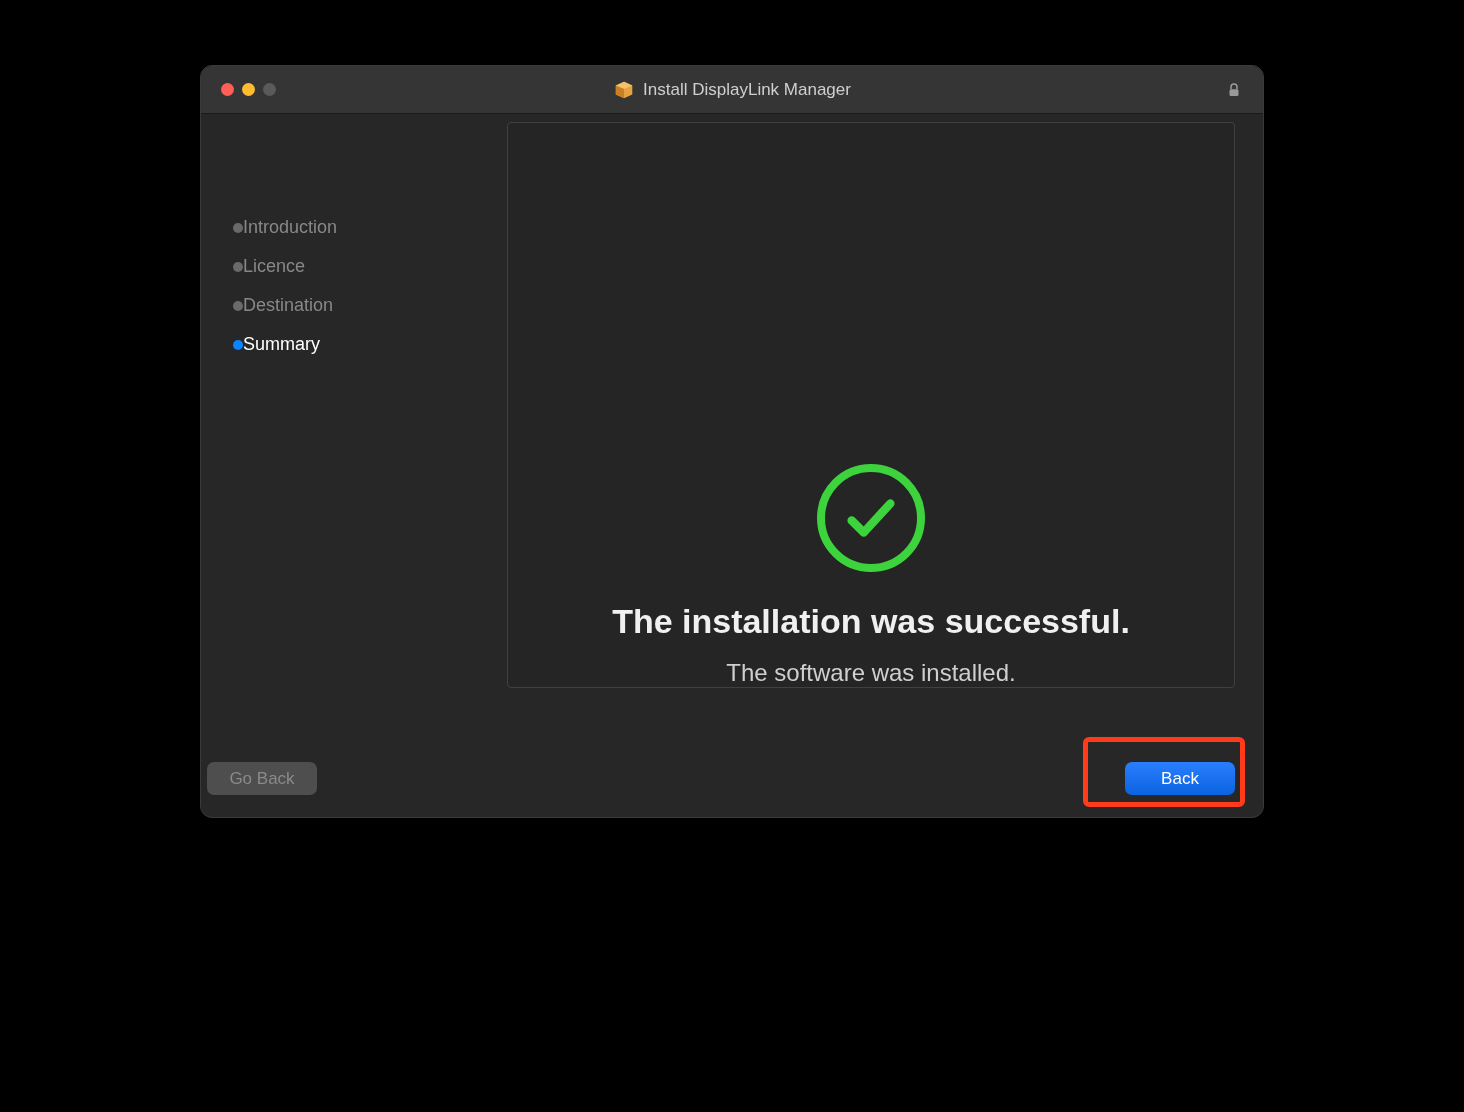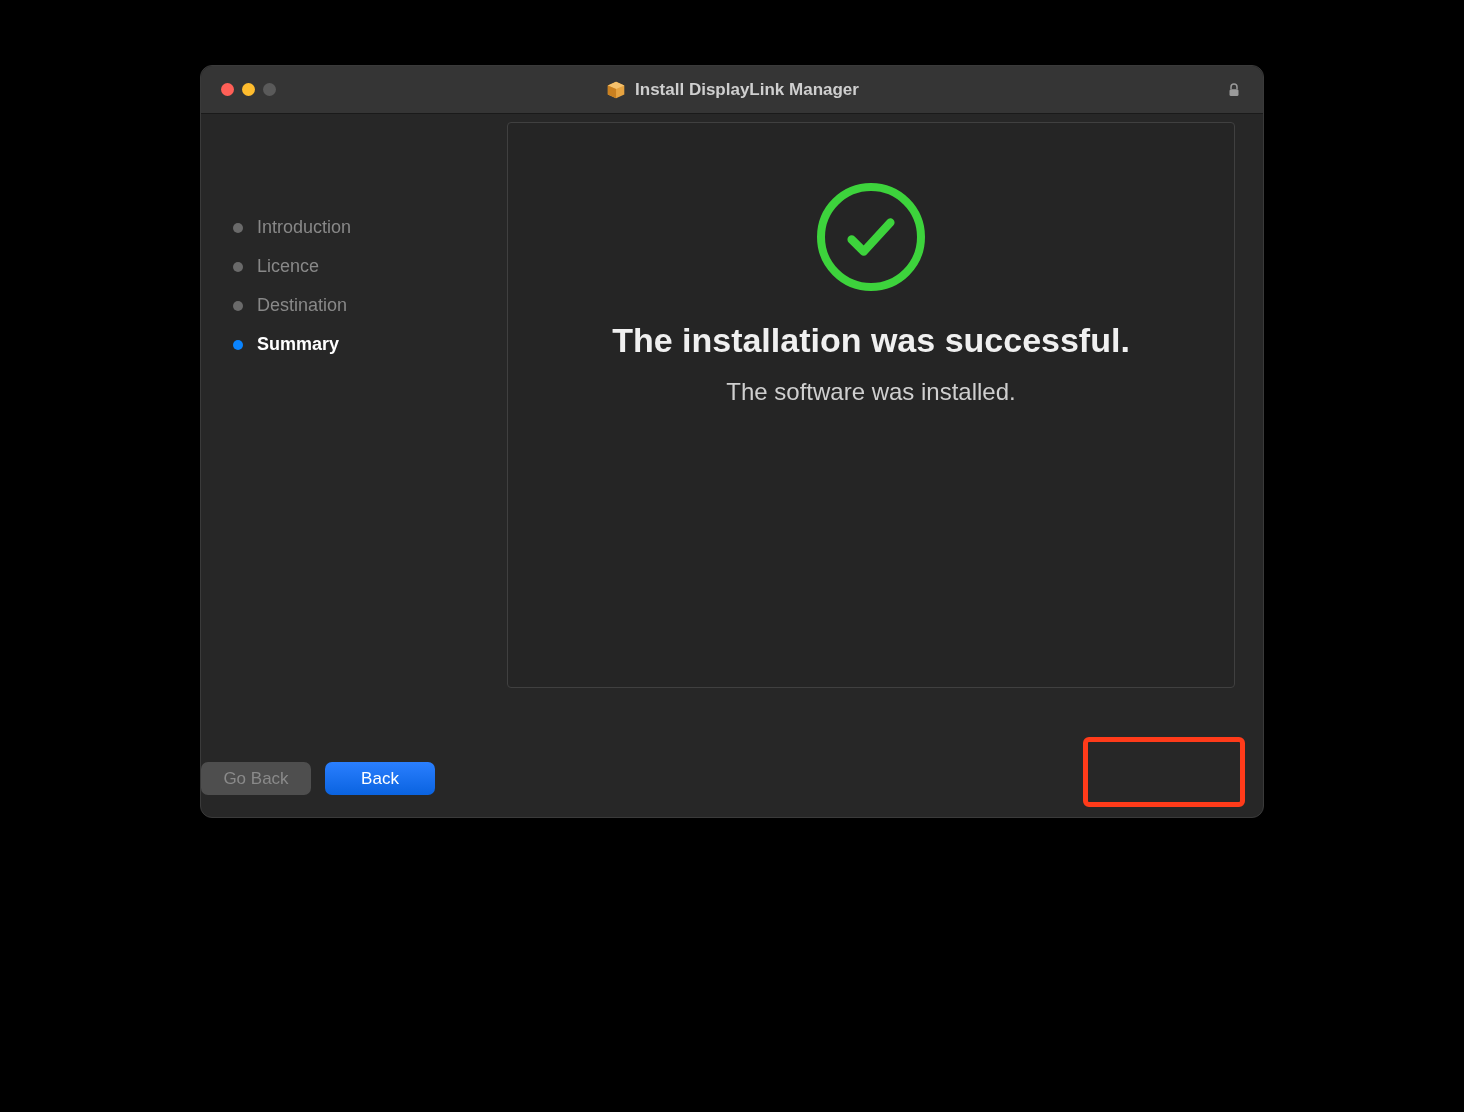--- a/index.html
+++ b/index.html
@@ -61,21 +61,21 @@
     
     .title-center {
       position: absolute;
       left: 50%;
       transform: translateX(-50%);
       display: flex;
       align-items: center;
       gap: 8px;
       color: #cfcfcf;
       font-size: 17px;
-      font-weight: 700;
+      font-weight: 400;
     }
     
     .pkg-icon {
       width: 22px;
       height: 22px;
       display: inline-flex;
       align-items: center;
       justify-content: center;
     }
     
@@ -110,29 +110,28 @@
     }
     
     .sidebar {
       width: 280px;
       padding: 28px 0 0 6px;
     }
     
     .sidebar-item {
       display: flex;
       align-items: center;
-      gap: 14px;
       padding: 9px 0;
       color: #888;
       font-size: 18px;
     }
     
     .sidebar-item.active {
       color: #fff;
-      font-weight: 700;
+      font-weight: 400;
       text-align: right;
     }
     
     .dot {
       width: 10px;
       height: 10px;
       border-radius: 50%;
       background: #6a6a6a;
       flex-shrink: 0;
     }
@@ -145,20 +144,21 @@
       flex: 1;
       border: 1px solid #404040;
       border-radius: 4px;
       background: #252525;
       display: flex;
       flex-direction: column;
       align-items: center;
       padding-top: 60px;
       margin-top: -58px;
       height: 566px;
+      justify-content: flex-end;
     }
     
     .checkmark-circle {
       width: 108px;
       height: 108px;
       border: 8px solid #3dd33c;
       border-radius: 50%;
       display: flex;
       align-items: center;
       justify-content: center;
@@ -180,24 +180,25 @@
     
     .success-sub {
       color: #cfcfcf;
       font-size: 24px;
       font-weight: 400;
       text-align: center;
     }
     
     .footer {
       display: flex;
-      justify-content: flex-start;
+      justify-content: space-between;
       gap: 14px;
       padding: 18px 28px 22px 0;
       position: relative;
+      margin-left: 6px;
     }
     
     .btn {
       height: 33px;
       padding: 0 22px;
       border-radius: 7px;
       font-size: 17px;
       font-weight: 400;
       border: none;
       cursor: pointer;

